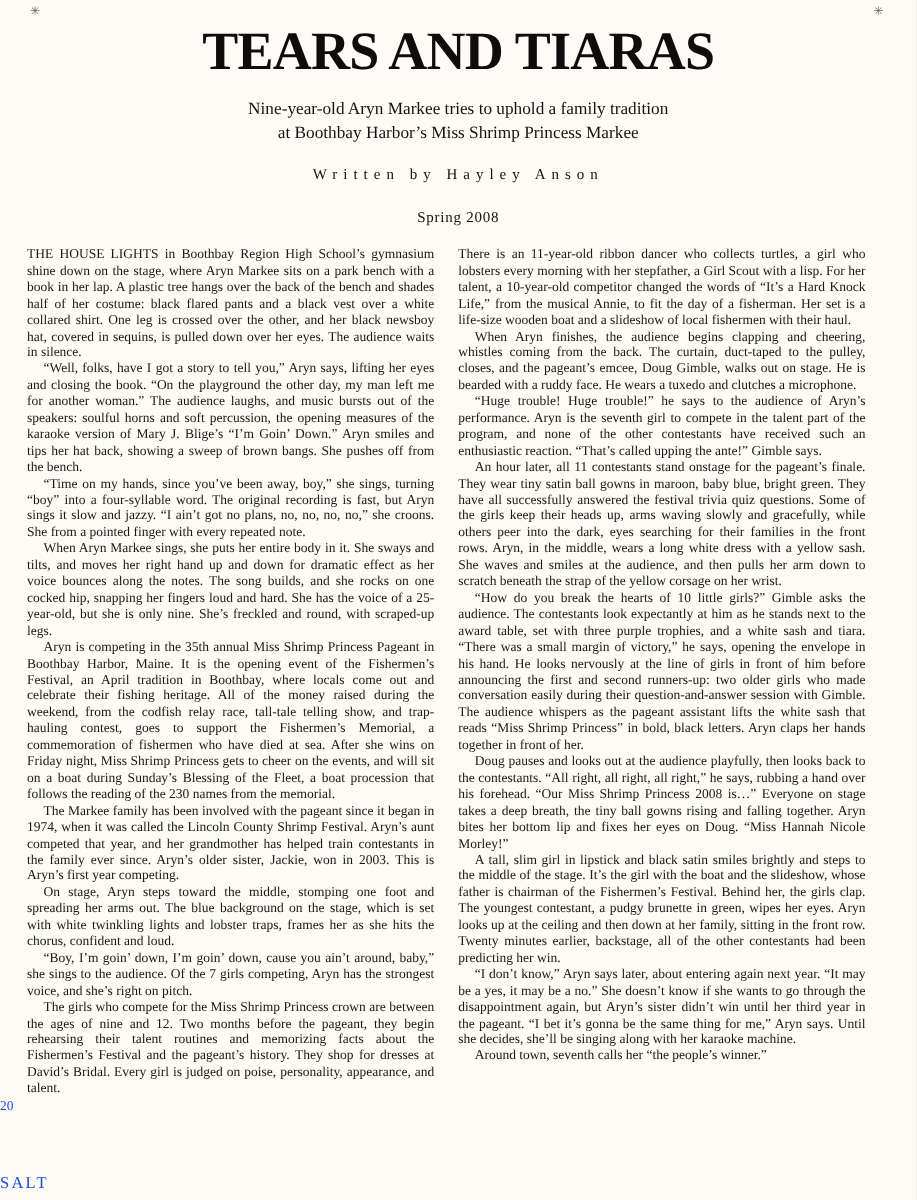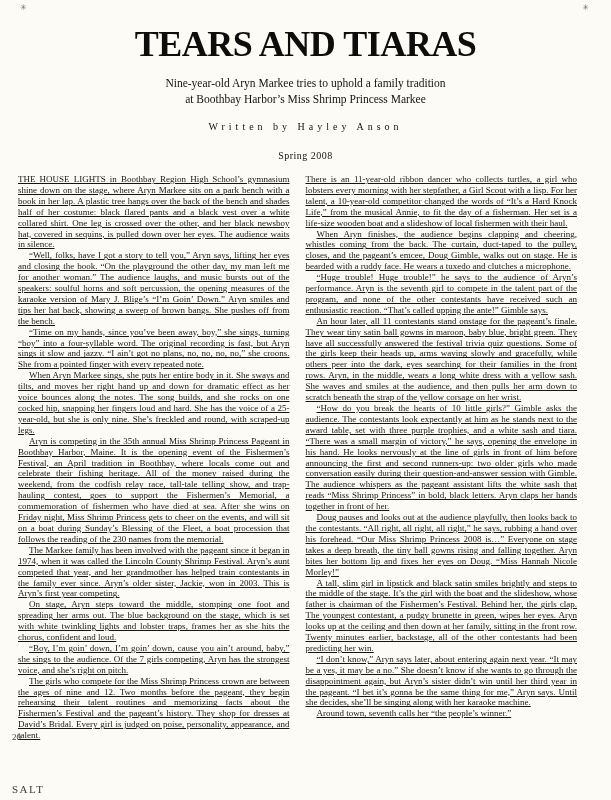--- a/index.html
+++ b/index.html
@@ -19,21 +19,21 @@
   .corner-mark {
     position: absolute;
     top: 4px;
     font-size: 8px;
     color: #6b6a66;
     line-height: 1;
   }
   .corner-mark.left  { left: 20px; }
   .corner-mark.right { right: 22px; }
 
-  .article-header { padding-top: 26px; text-align: center; }
+  .article-header { padding-top: 16px; text-align: center; }
 
   .article-title {
     font-family: "Liberation Serif", serif;
     font-weight: bold;
     font-size: 36px;
     letter-spacing: -0.5px;
     line-height: 1.05;
     color: #0e0d0b;
   }
 
@@ -55,40 +55,39 @@
     margin-top: 18px;
     font-size: 10px;
     letter-spacing: 0.5px;
     color: #14130f;
   }
 
   .columns {
     display: flex;
     gap: 16px;
     margin: 13px 34px 0 18px;
-    text-decoration: underline;
   }
 
   .column {
     flex: 1 1 0;
     font-size: 9px;
     line-height: 10.9px;
     text-align: justify;
     color: #1a1915;
   }
 
   .column p { text-indent: 11px; }
   .column p:first-child { text-indent: 0; }
 
   .page-footer {
     position: absolute;
-    left: 12px;
+    left: 0;
     bottom: 5px;
     text-align: left;
-    color: #404040;
+    color: #1d4ed8;
   }
   .page-footer .page-number { font-size: 9px; line-height: 1.1; }
   .page-footer .magazine-name {
     font-size: 11px;
     letter-spacing: 1.5px;
     line-height: 1.1;
     margin-top: 40px;
   }
 </style>
 </head>

